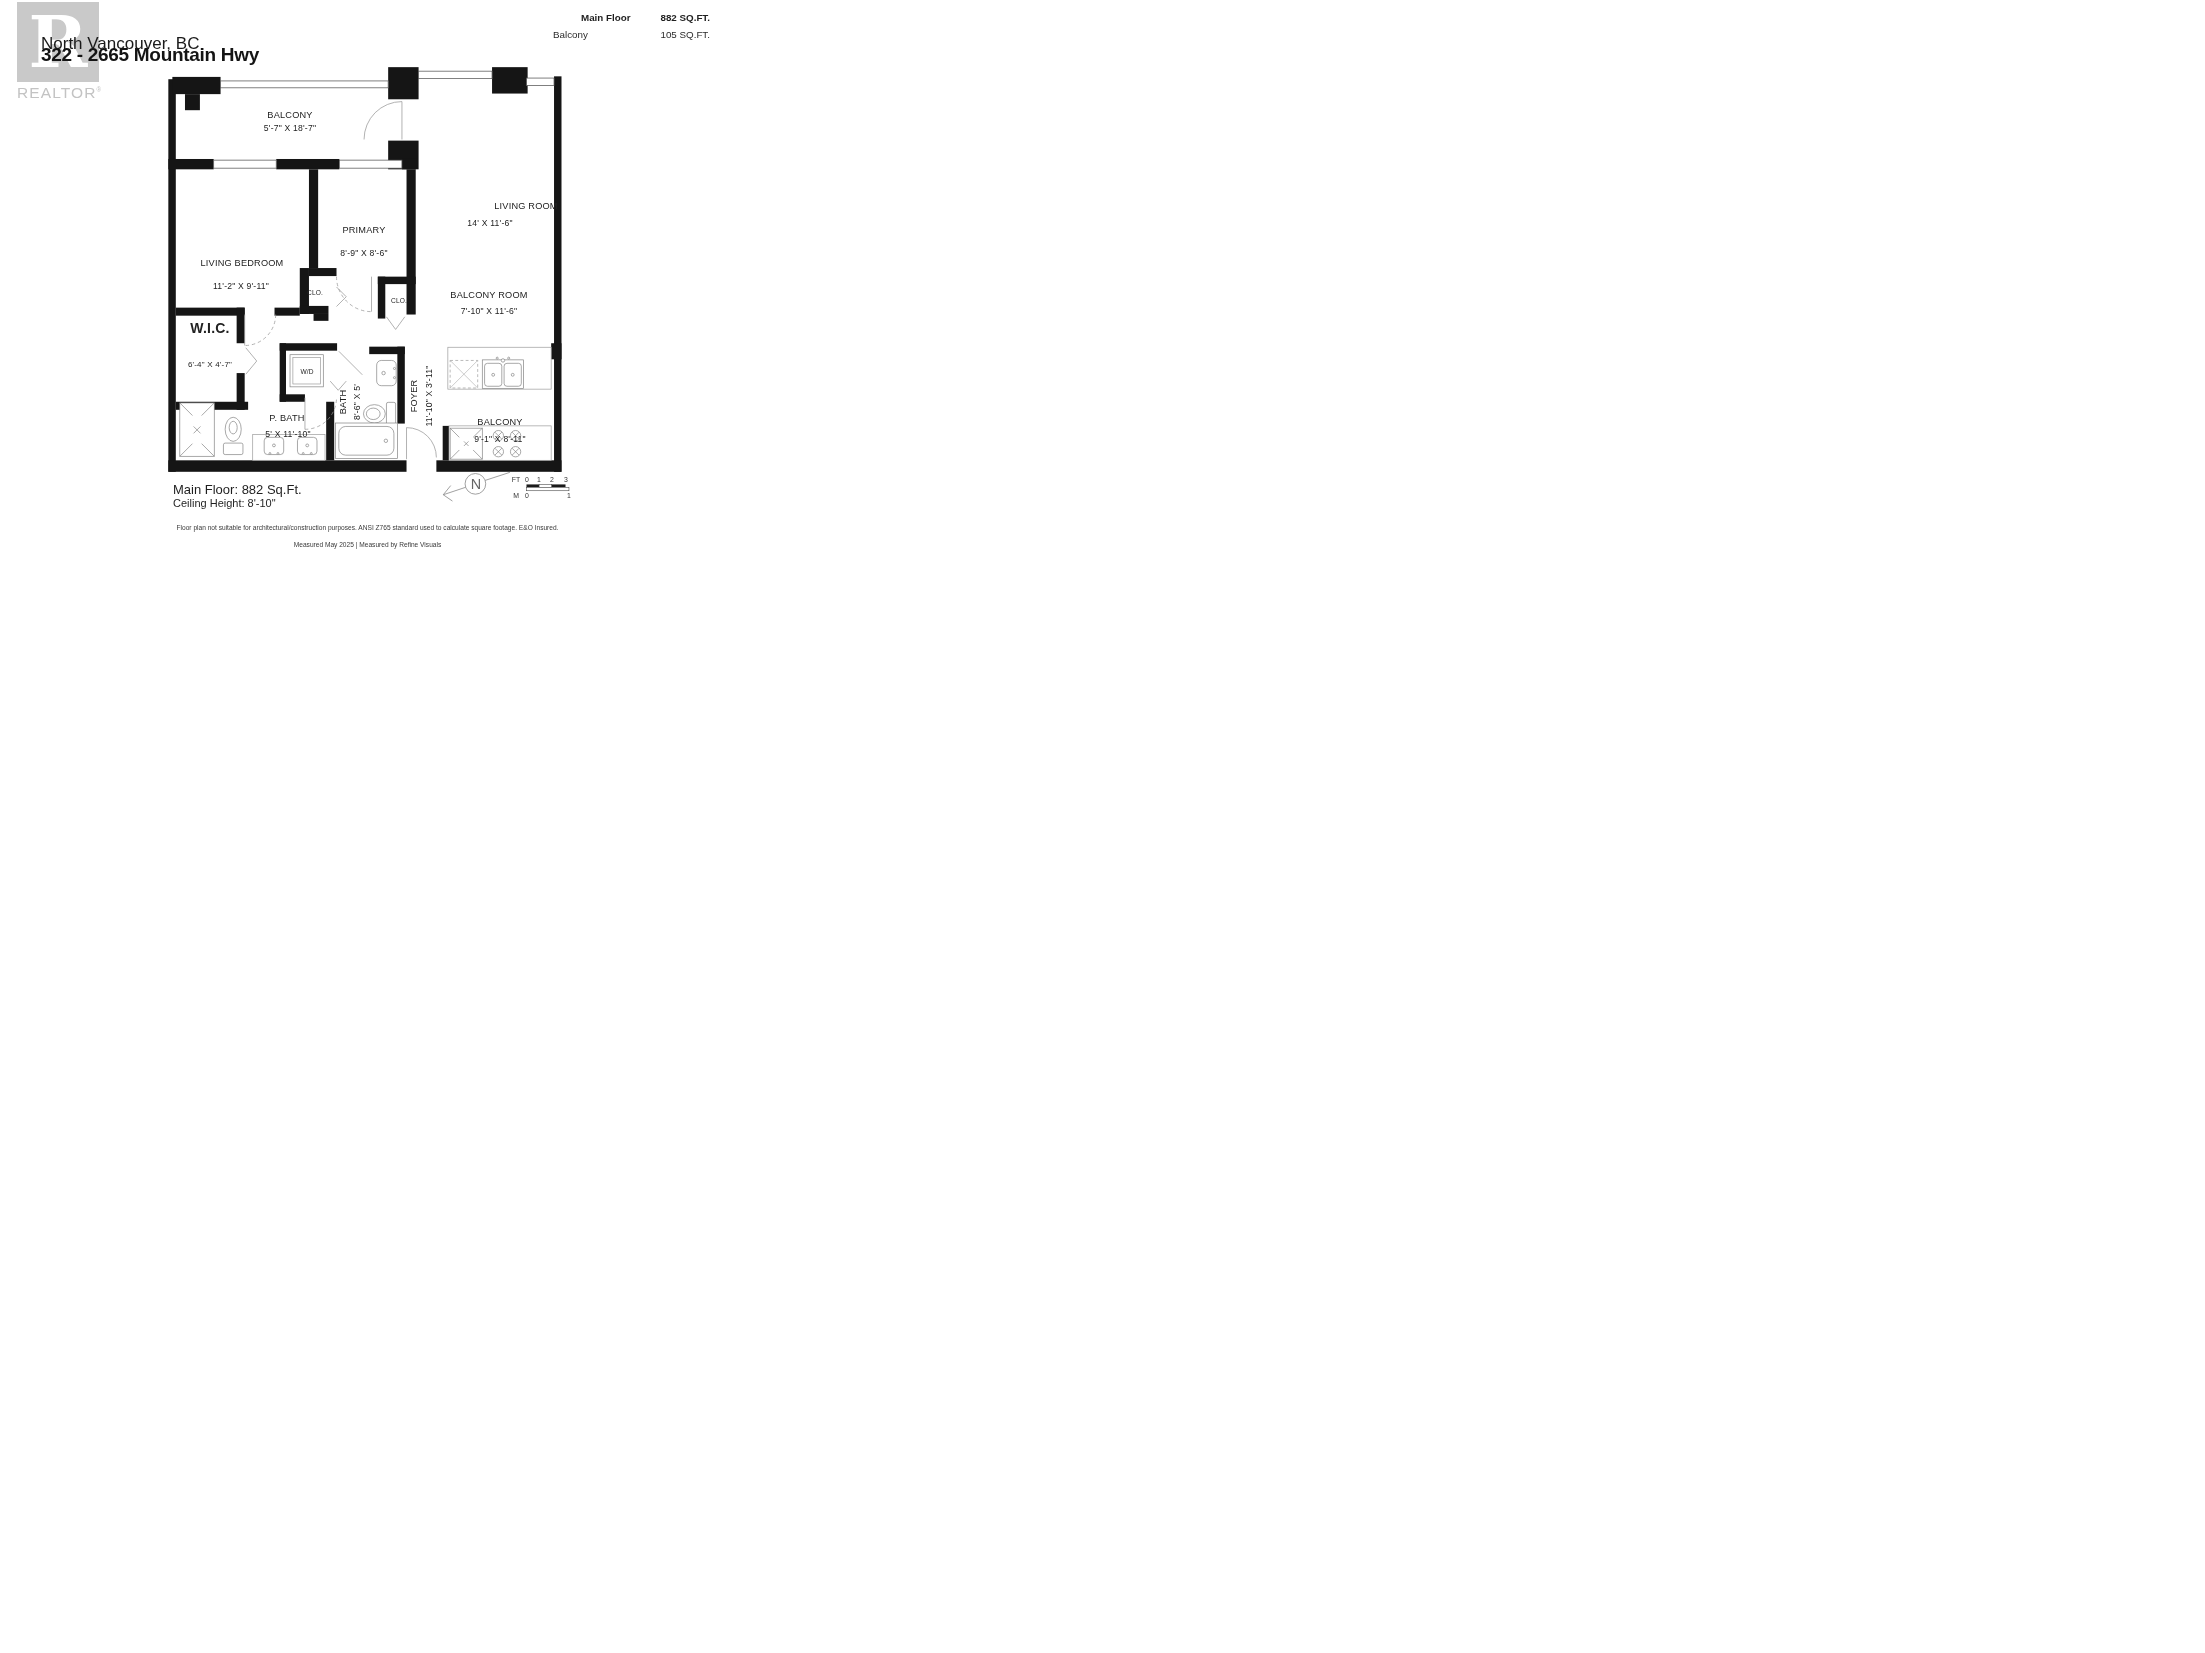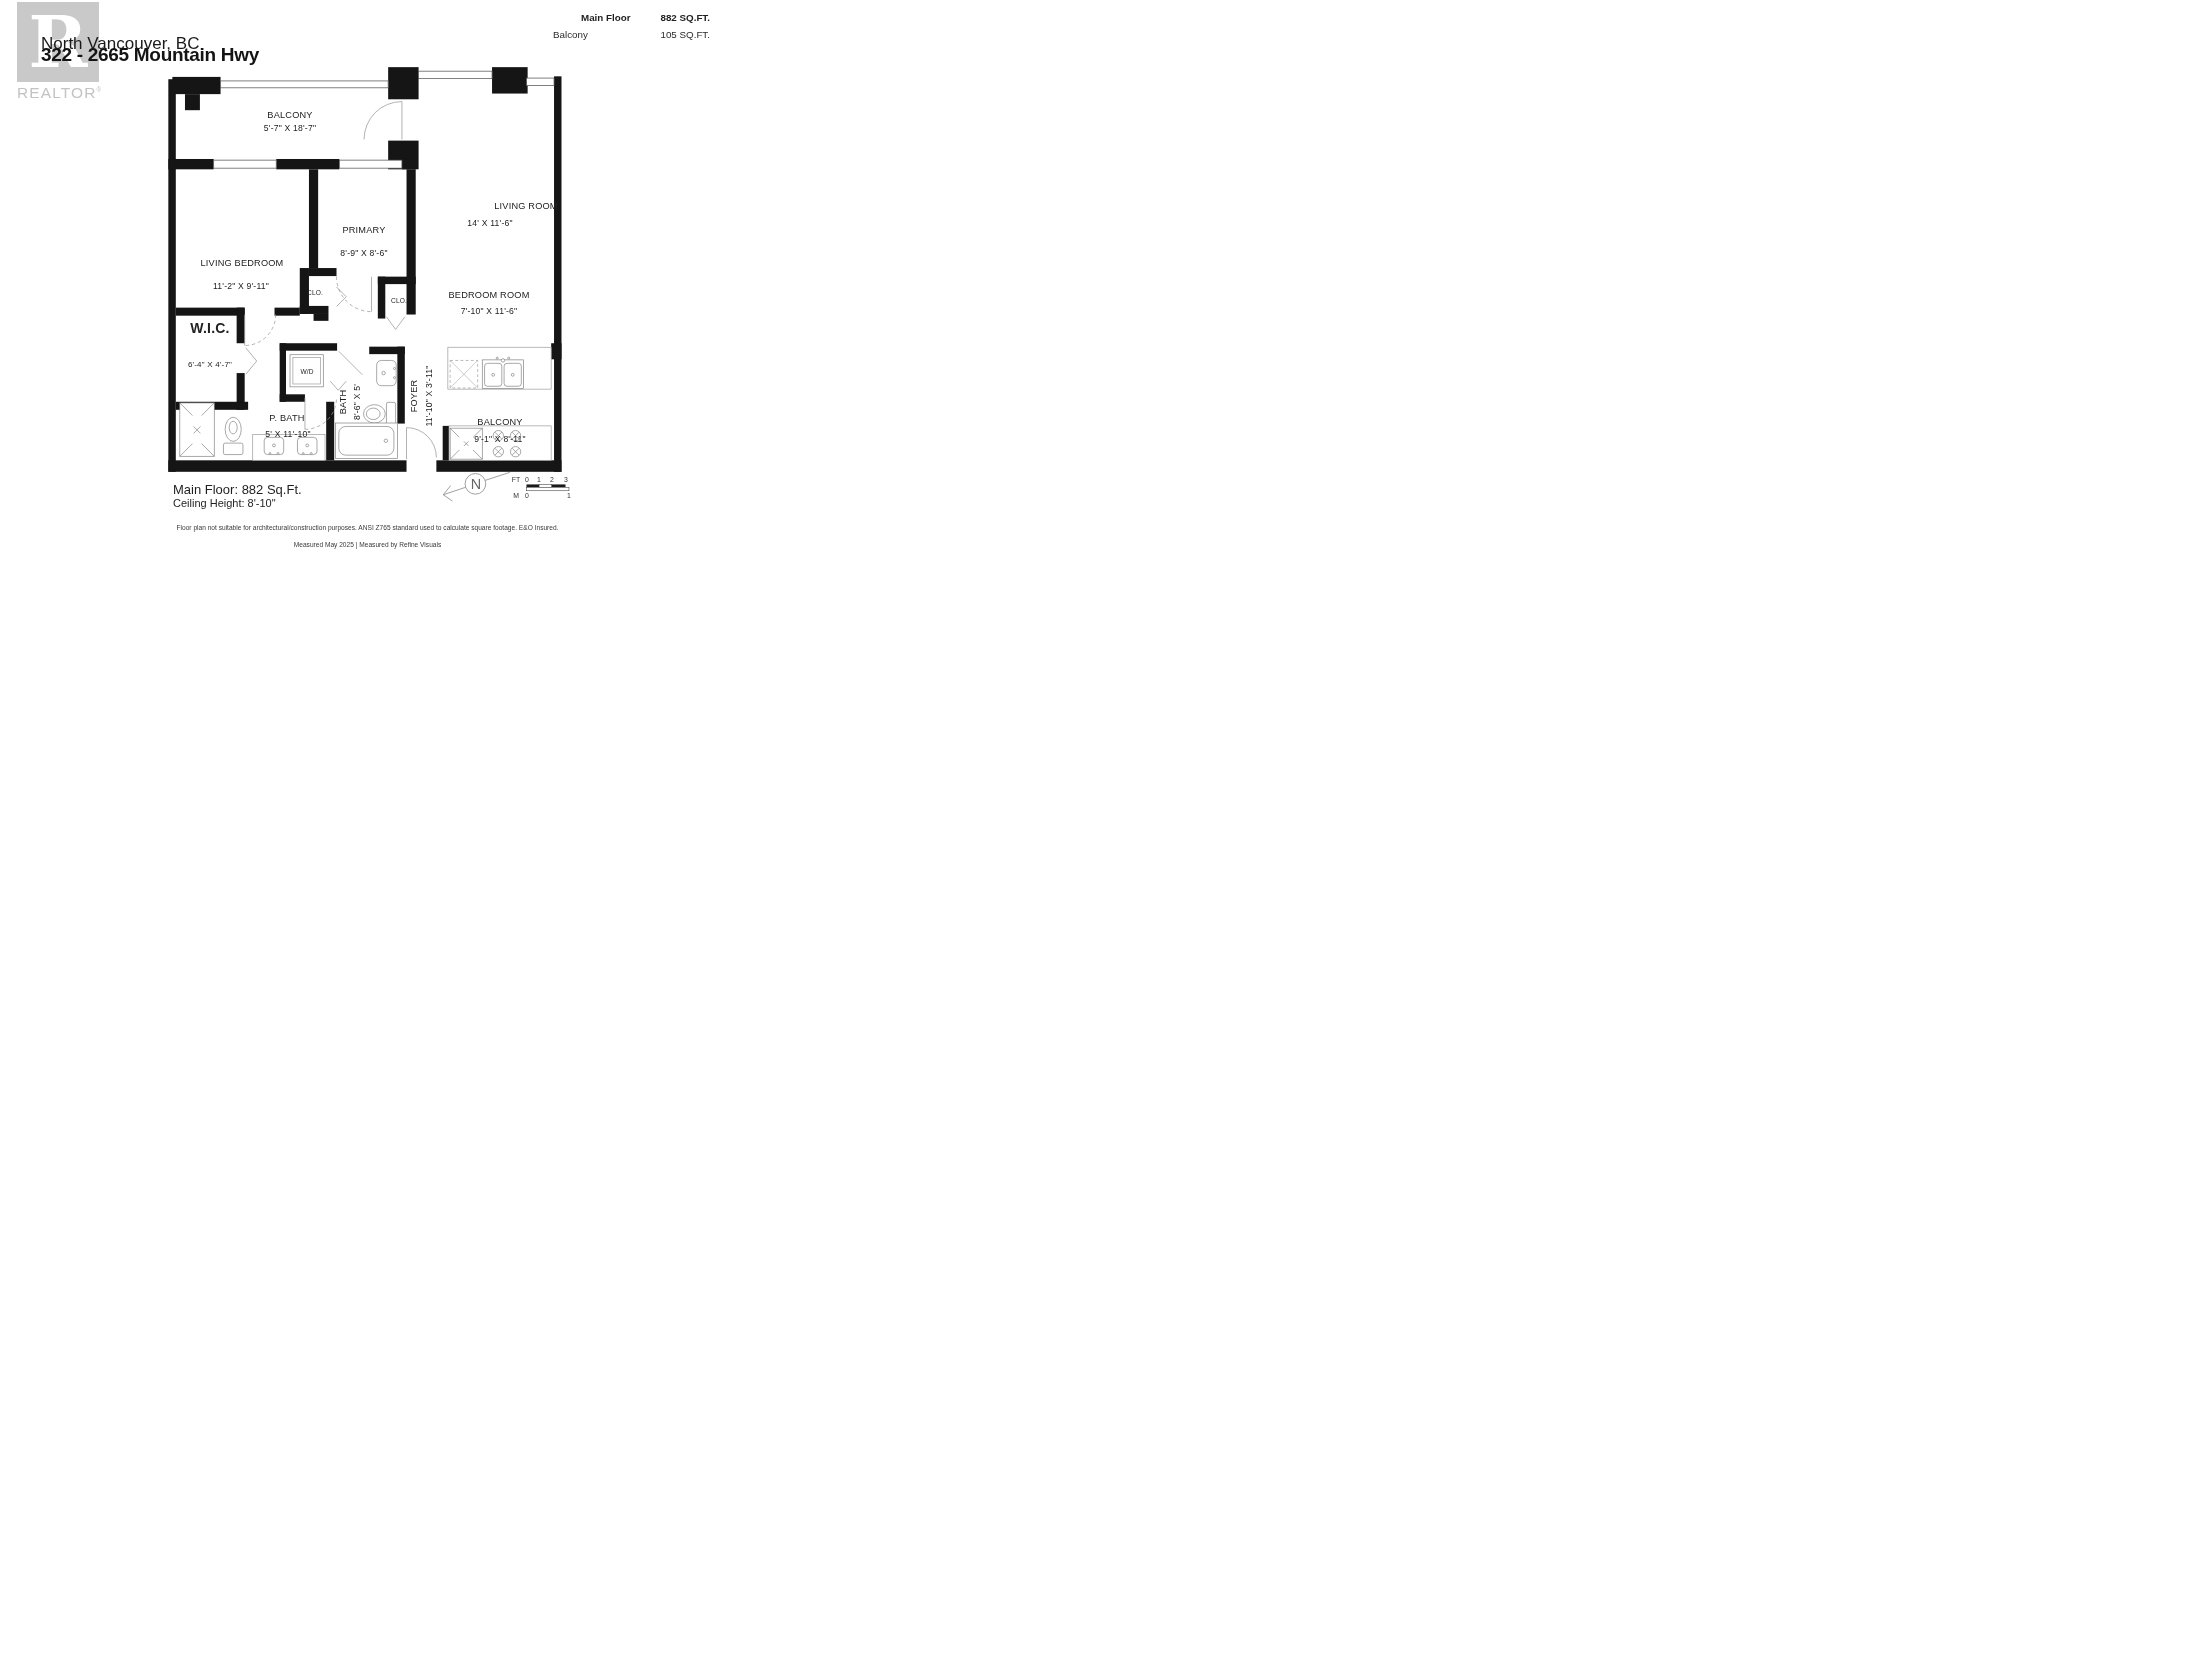--- a/index.html
+++ b/index.html
@@ -243,21 +243,21 @@
 
   <div class="abs lbl room" style="left:490px;top:206px;margin-left:36px;">LIVING ROOM</div>
   <div class="abs lbl dims" style="left:490px;top:223px;">14' X 11'-6"</div>
 
   <div class="abs lbl room" style="left:242px;top:263px;">LIVING BEDROOM</div>
   <div class="abs lbl dims" style="left:241px;top:286px;">11'-2" X 9'-11"</div>
 
   <div class="abs lbl room" style="left:364px;top:230px;">PRIMARY</div>
   <div class="abs lbl dims" style="left:364px;top:253px;">8'-9" X 8'-6"</div>
 
-  <div class="abs lbl room" style="left:489px;top:295px;">BEDROOM ROOM</div>
+  <div class="abs lbl room" style="left:489px;top:295px;">BALCONY ROOM</div>
   <div class="abs lbl dims" style="left:489px;top:311px;">7'-10" X 11'-6"</div>
 
   <div class="abs lbl room" style="left:210px;top:328px;font-size:14px;font-weight:bold;">W.I.C.</div>
   <div class="abs lbl dims" style="left:210px;top:364px;font-size:8px;">6'-4" X 4'-7"</div>
 
   <div class="abs lbl room" style="left:287px;top:418px;">P. BATH</div>
   <div class="abs lbl dims" style="left:288px;top:434px;">5' X 11'-10"</div>
 
   <div class="abs lbl room rot" style="left:343px;top:402px;">BATH</div>
   <div class="abs lbl dims rot" style="left:357px;top:402px;">8'-6" X 5'</div>

